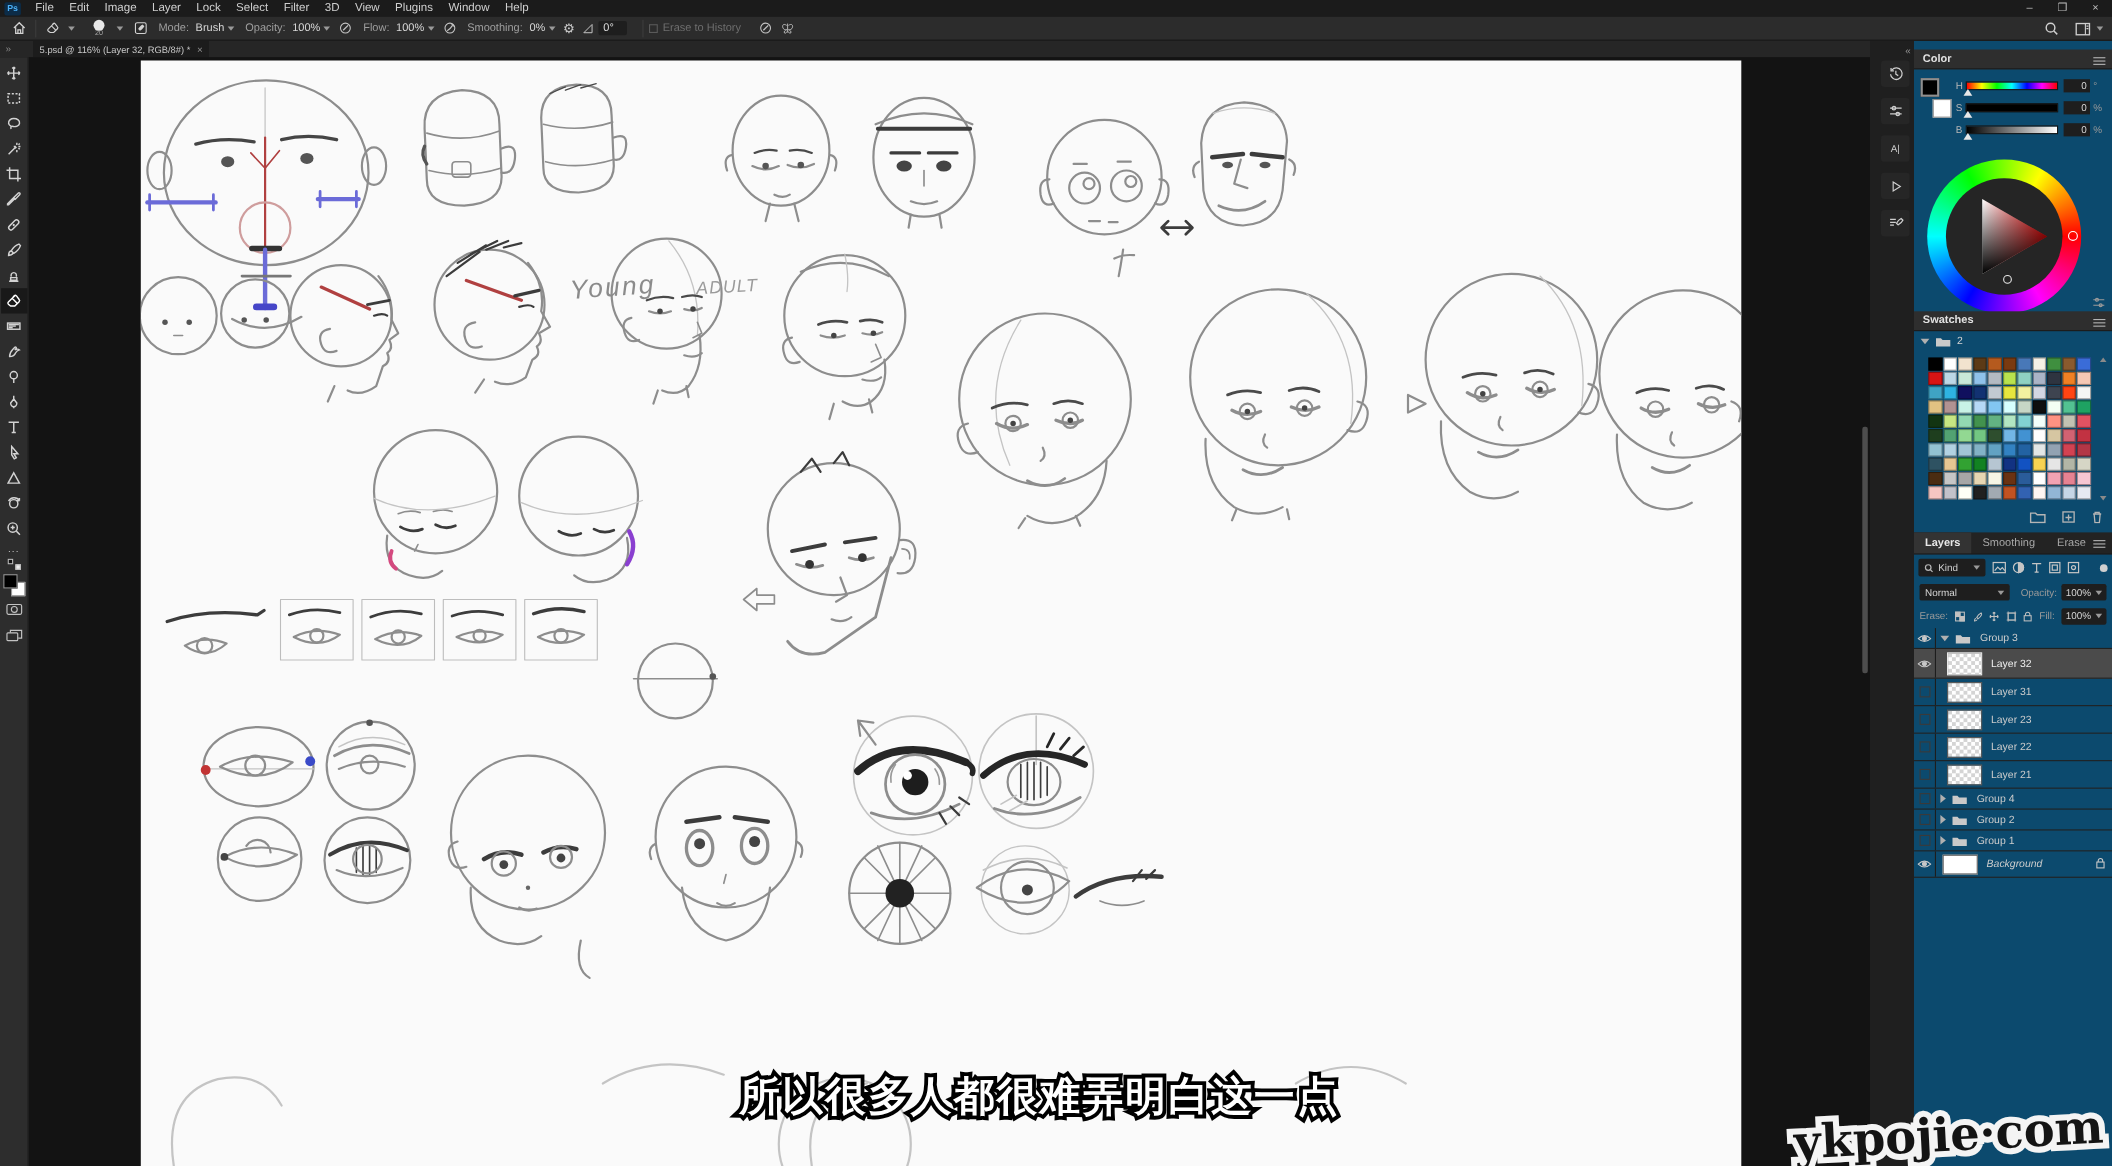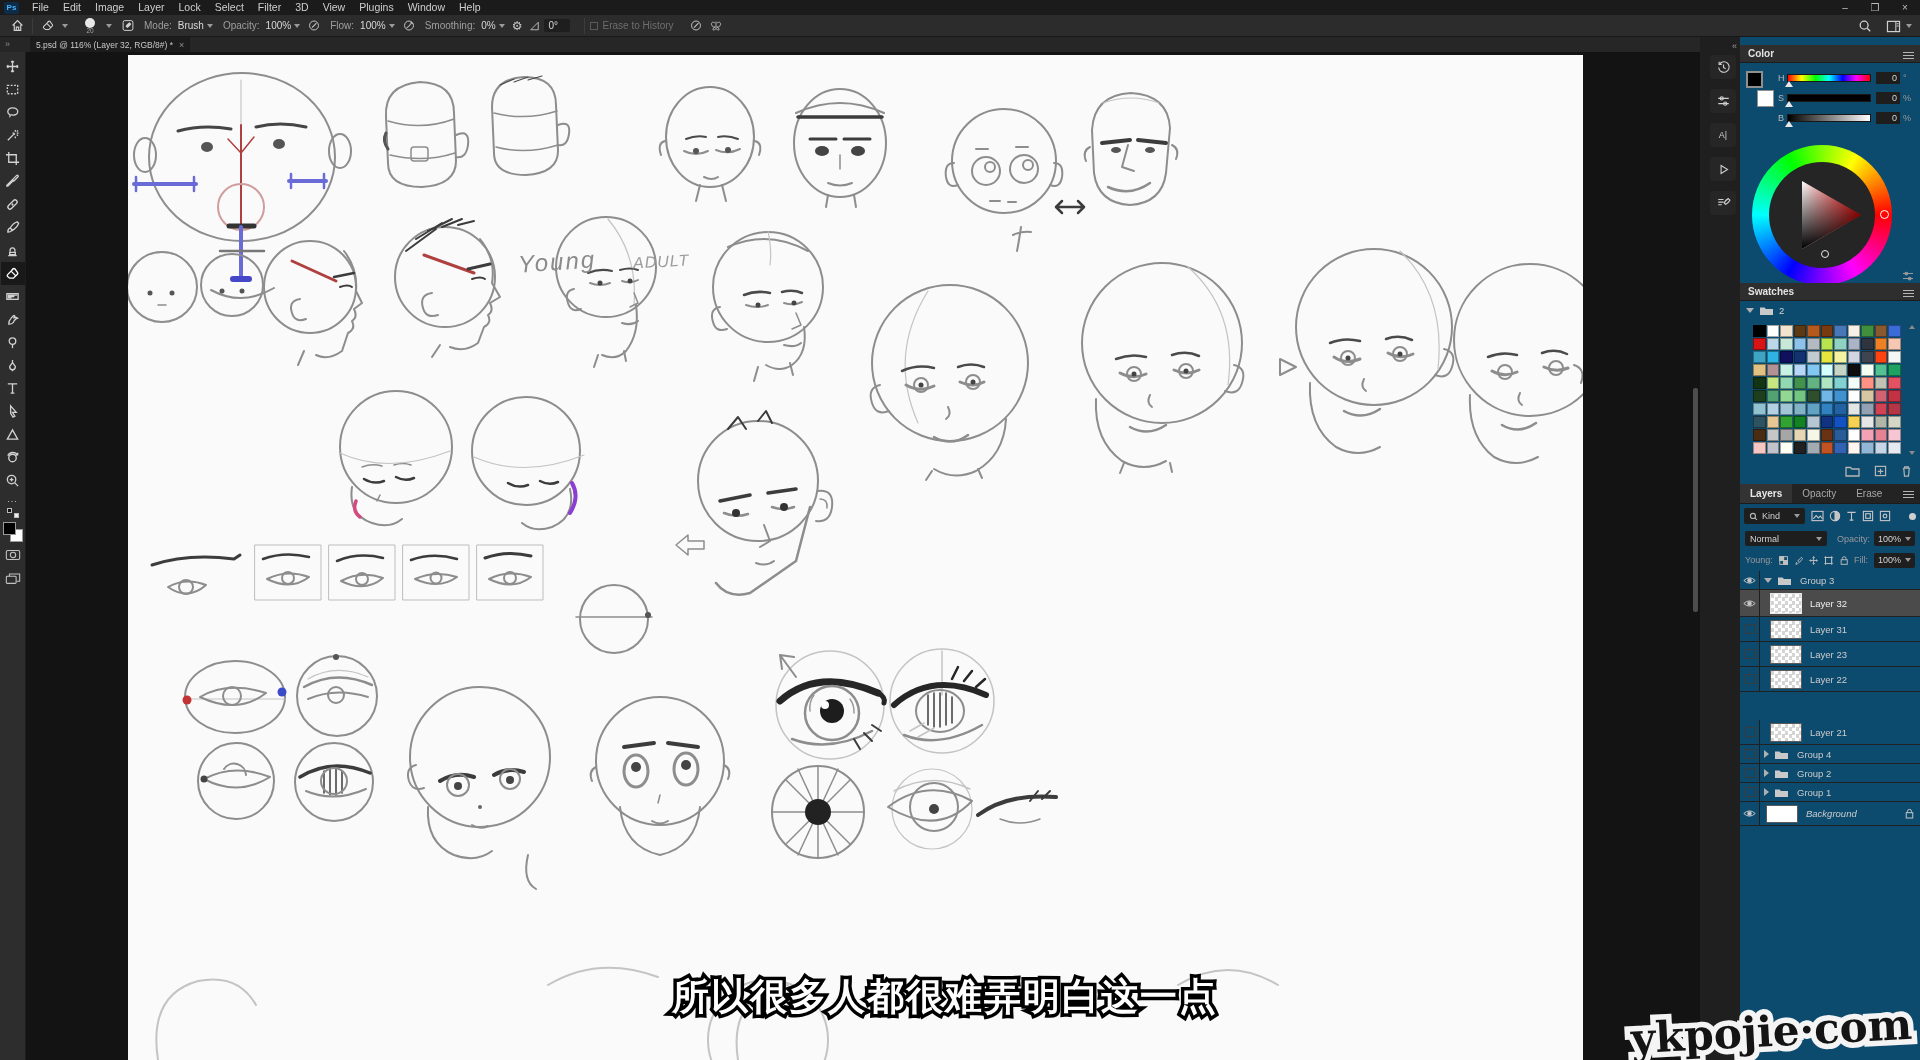--- a/index.html
+++ b/index.html
@@ -1027,21 +1027,21 @@
         <svg width="11" height="12" viewBox="0 0 12 13">
             <path d="M2 3.5h8M4 3.5V2h4v1.5M3 3.5 3.8 12h4.4L9 3.5"></path>
           </svg>
       </span>
     </div>
   </div>
 
   <div id="layers-panel">
     <div id="layers-tabs">
       <span class="ltab active">Layers</span>
-      <span class="ltab">Opacity</span>
+      <span class="ltab">Smoothing</span>
       <span class="ltab">Erase</span>
       <span class="hamburger">
           <i></i>
           <i></i>
           <i></i>
         </span>
     </div>
     <div id="layers-filter">
       <div id="kind-box">
         <svg width="9" height="9" viewBox="0 0 16 16">
@@ -1079,21 +1079,21 @@
         <span>Normal</span>
         <span class="caret"></span>
       </div>
       <span class="sm-label" style="margin-left:6px">Opacity:</span>
       <div class="mini-box">
         <span>100%</span>
         <span class="caret"></span>
       </div>
     </div>
     <div id="layers-lock">
-      <span class="sm-label">Young:</span>
+      <span class="sm-label">Erase:</span>
       <svg width="11" height="11" viewBox="0 0 12 12">
           <rect x="1" y="1" width="10" height="10"></rect>
           <path d="M1 6h10M6 1v10"></path>
           <rect x="1" y="1" width="5" height="5" fill="#c0c0c0"></rect>
           <rect x="6" y="6" width="5" height="5" fill="#c0c0c0"></rect>
         </svg>
       <svg width="11" height="11" viewBox="0 0 12 12">
           <path d="M10 2C8 3 6 5 5 7l1.5 1.5C8.5 7.5 10 5.5 11 3.5zM4 8c-1 .5-1.5 1.5-1.5 3 1.5 0 2.5-.5 3-1.5"></path>
         </svg>
       <svg width="11" height="11" viewBox="0 0 12 12">
@@ -1153,21 +1153,21 @@
           <div class="thumb checker" style="height: 19px; margin-left: 10px;"></div>
           <span class="row-name">Layer 23</span>
         </div>
         <div class="layer-row" style="height: 25px;">
           <div class="eye-cell">
             <span class="eye-well"></span>
           </div>
           <div class="thumb checker" style="height: 19px; margin-left: 10px;"></div>
           <span class="row-name">Layer 22</span>
         </div>
-        <div class="layer-row" style="height: 25px; margin-top: 28px;">
+        <div class="layer-row" style="height: 25px;">
           <div class="eye-cell">
             <span class="eye-well"></span>
           </div>
           <div class="thumb checker" style="height: 19px; margin-left: 10px;"></div>
           <span class="row-name">Layer 21</span>
         </div>
         <div class="layer-row" style="height: 19px;">
           <div class="eye-cell">
             <span class="eye-well"></span>
           </div>

